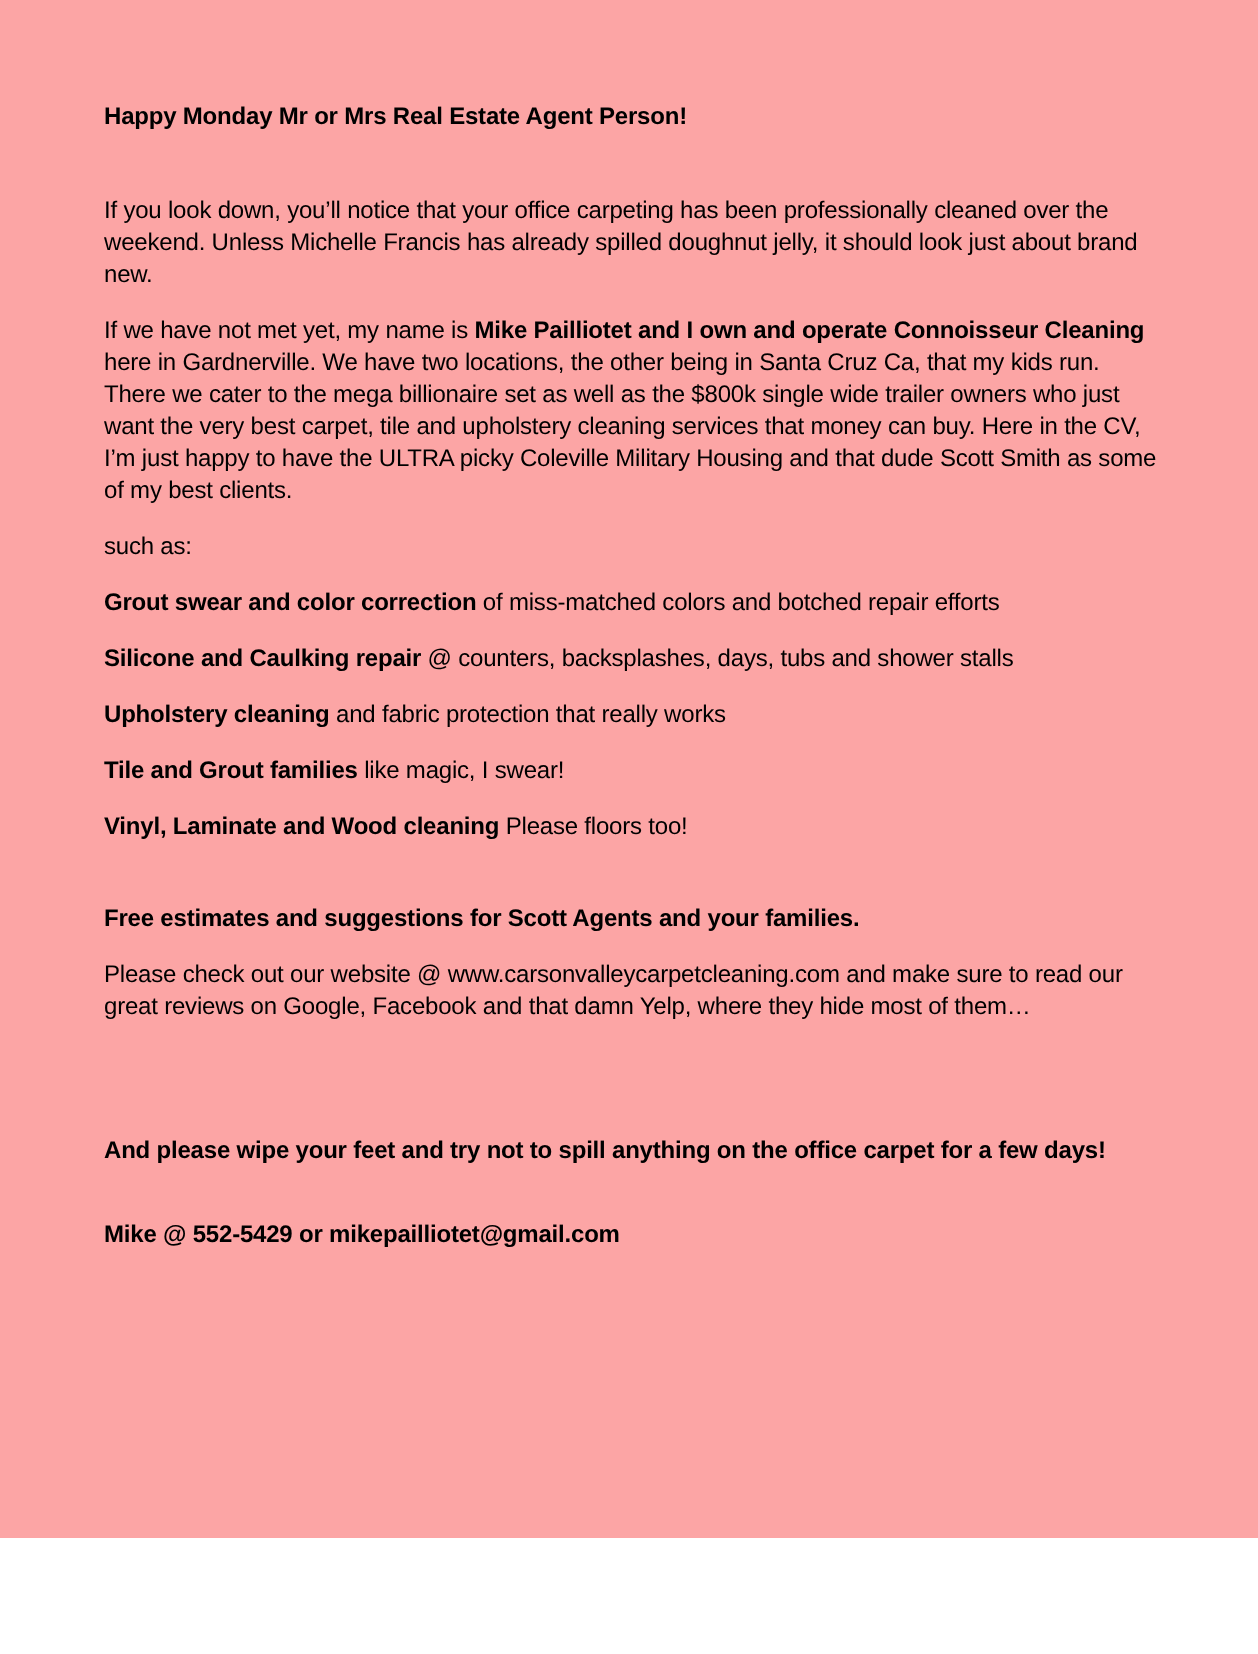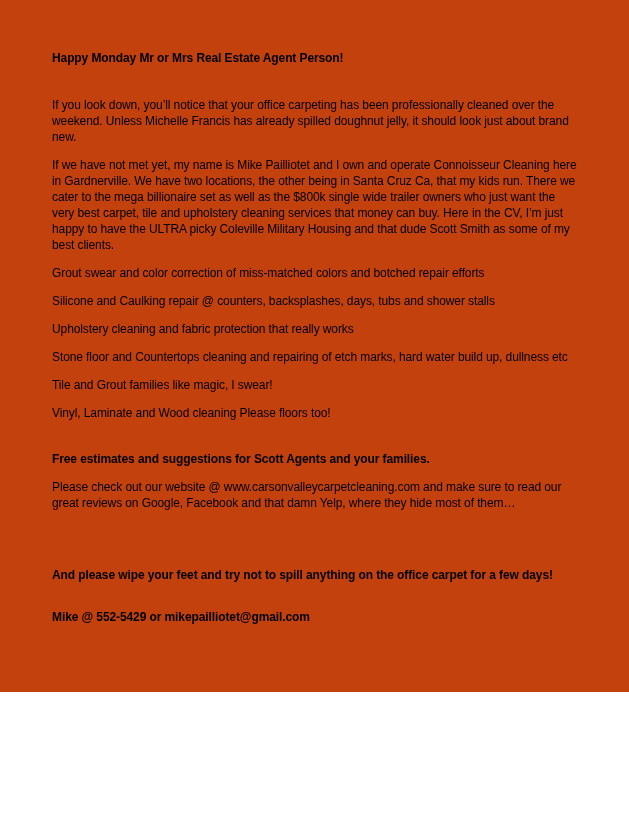--- a/index.html
+++ b/index.html
@@ -3,40 +3,40 @@
 <meta charset="utf-8">
 <style>
   html, body {
     margin: 0;
     padding: 0;
     background: #ffffff;
   }
   .page {
     position: relative;
     width: 629px;
-    height: 692px;
-    background: #c2410c;
+    height: 769px;
+    background: #fca5a5;
     font-family: "Liberation Sans", sans-serif;
     font-size: 12px;
     line-height: 16px;
     color: #000000;
     letter-spacing: -0.1px;
     overflow: hidden;
   }
   .content {
     position: absolute;
     left: 52px;
     top: 50px;
     width: 528px;
   }
   .content p {
     margin: 0 0 12px 0;
   }
   .bold {
-    font-weight: normal;
+    font-weight: bold;
   }
   .doc-heading {
     font-weight: bold;
     margin-bottom: 31px !important;
   }
   .free-estimates {
     font-weight: bold;
     margin-top: 30px !important;
   }
   .website-line {
@@ -57,29 +57,29 @@
 <div class="page">
   <div class="content">
 
     <p class="doc-heading">Happy Monday Mr or Mrs Real Estate Agent Person!</p>
 
     <p>If you look down, you’ll notice that your office carpeting has been professionally cleaned over the weekend. Unless Michelle Francis has already spilled doughnut jelly, it should look just about brand new.</p>
 
     <p><span>If we have not met yet, my name is </span><span class="bold">Mike Pailliotet and I own and operate Connoisseur Cleaning</span><span> here in Gardnerville. We have two locations, the other being in Santa Cruz Ca, that my kids run. There we cater to the mega billionaire set as well as the $800k single wide trailer owners who just want the very best carpet, tile and upholstery cleaning services that money can buy. Here in the CV, I’m just happy to have the ULTRA picky Coleville Military Housing and that dude Scott Smith as some of my best clients.</span></p>
 
 
+    <p>such as:</p>
 
     <p><span class="bold">Grout swear and color correction</span><span> of miss-matched colors and botched repair efforts</span></p>
 
     <p><span class="bold">Silicone and Caulking repair</span><span> @ counters, backsplashes, days, tubs and shower stalls</span></p>
 
 
     <p><span class="bold">Upholstery cleaning</span><span> and fabric protection that really works</span></p>
 
-    <p><span class="bold">Stone floor and Countertops</span><span> cleaning and repairing of etch marks, hard water build up, dullness etc</span></p>
 
     <p><span class="bold">Tile and Grout families</span><span> like magic, I swear!</span></p>
 
     <p><span class="bold">Vinyl, Laminate and Wood cleaning</span><span> Please floors too!</span></p>
 
     <p class="free-estimates">Free estimates and suggestions for Scott Agents and your families.</p>
 
     <p class="website-line">Please check out our website @ www.carsonvalleycarpetcleaning.com and make sure to read our great reviews on Google, Facebook and that damn Yelp, where they hide most of them…</p>
 
     <p class="wipe-feet">And please wipe your feet and try not to spill anything on the office carpet for a few days!</p>

